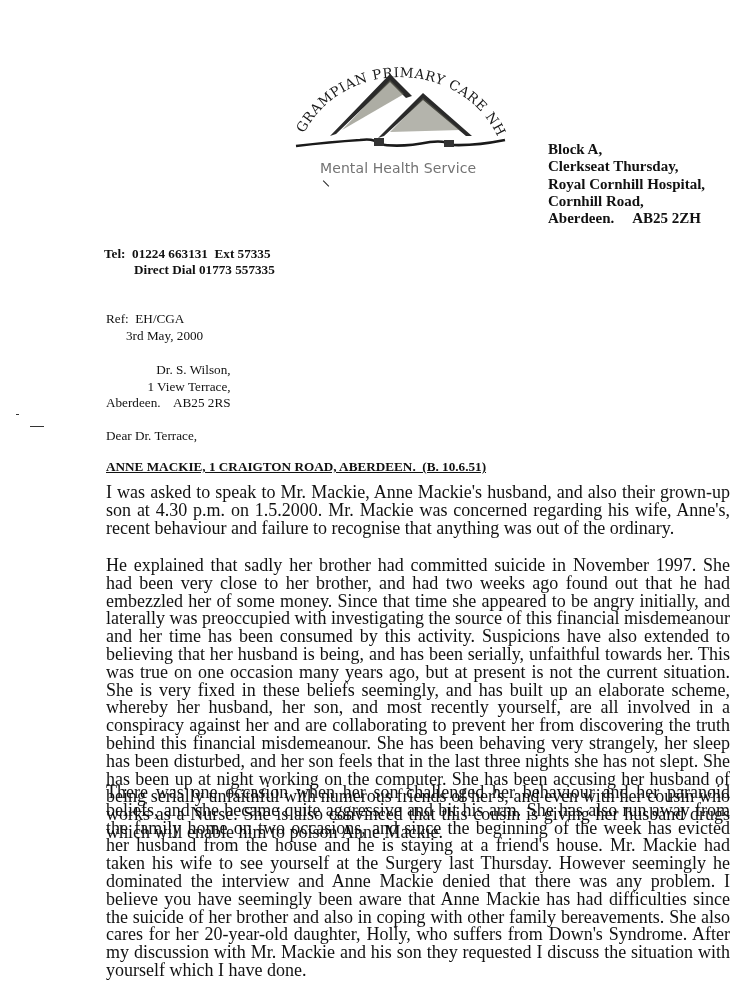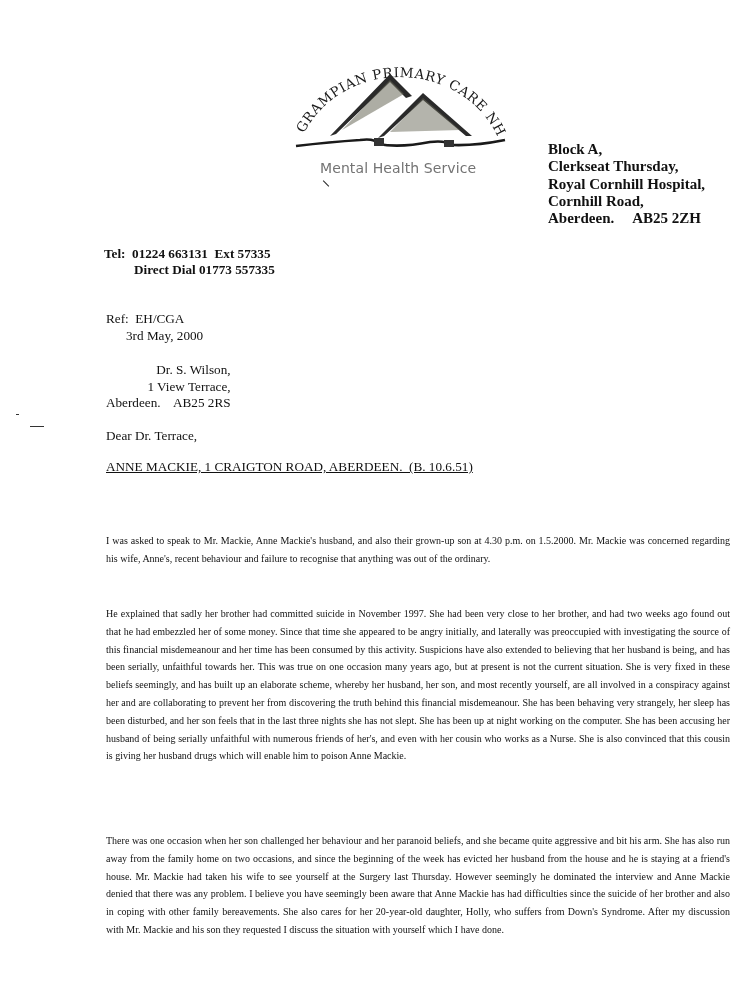--- a/index.html
+++ b/index.html
@@ -22,24 +22,24 @@
       position: absolute; left: 104px; top: 246px; font-size: 13.2px; font-weight: bold; line-height: 16px;
     }
     .contact .l2 { padding-left: 30px; }
     .contact span { white-space: pre; }
     .plain { position: absolute; left: 106px; font-size: 13.2px; line-height: 16.6px; }
     .ref { top: 295px; margin-top: 16px; }
     .date { top: 328px; margin-left: 20px; }
     .recipient { top: 362px; text-align: right; }
     .salutation { top: 428px; }
     .subject {
-      position: absolute; left: 106px; top: 459px; font-size: 13.2px; font-weight: normal; text-decoration: underline;
+      position: absolute; left: 106px; top: 459px; font-size: 13.2px; font-weight: bold; text-decoration: underline;
     }
     .para {
-      position: absolute; left: 106px; width: 624px; font-size: 10px; line-height: 17.8px; text-align: justify; margin-top: 48px;
+      position: absolute; left: 106px; width: 624px; font-size: 18px; line-height: 17.8px; text-align: justify;
     }
     .p1 { top: 484px; }
     .p2 { top: 557px; }
     .p3 { top: 784px; }
     .speck { position: absolute; background: #333; height: 1px; }
   </style>
 </head>
 <body>
 
 <div class="logo">

